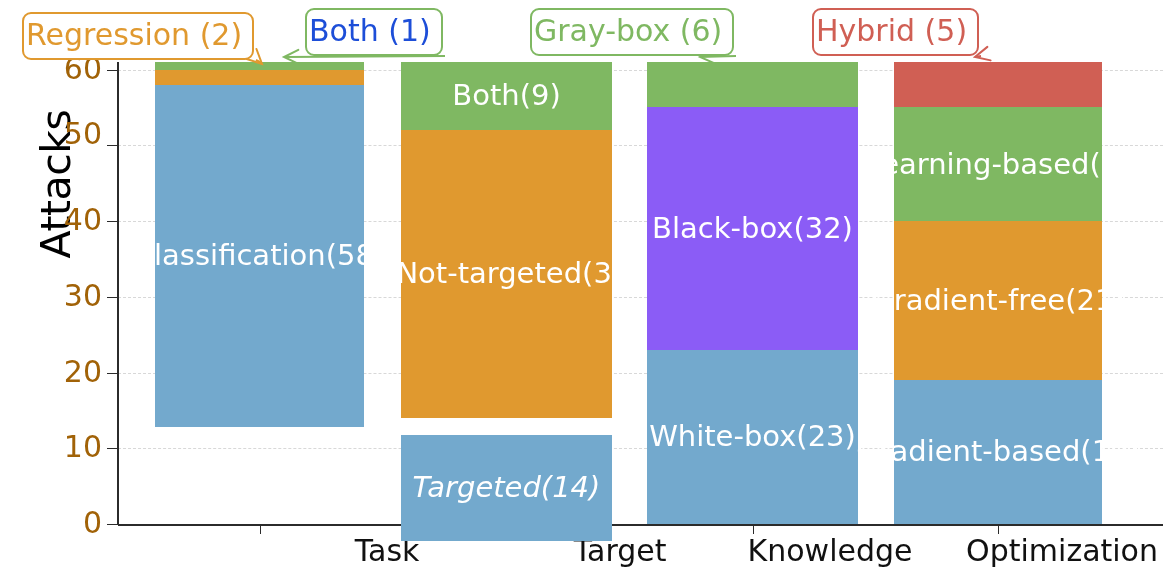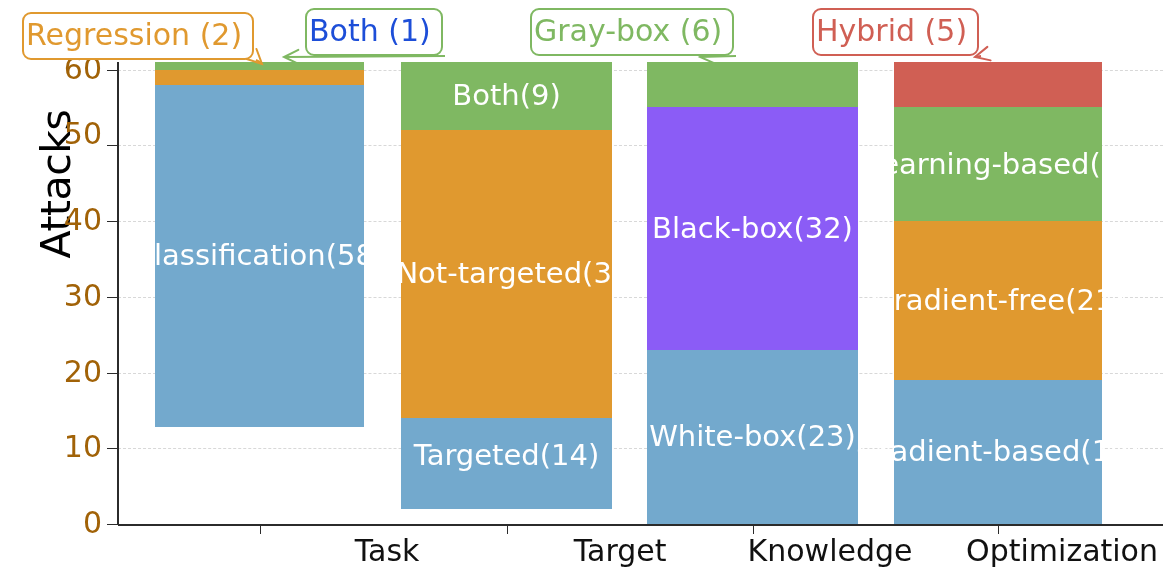--- a/index.html
+++ b/index.html
@@ -201,21 +201,21 @@
   <div class="plot-area" id="bars-layer">
       <div class="bar-col" style="left: 37px; width: 209px; height: 462px;">
         <div class="seg" style="top: 22.7213px; height: 342px; background: rgb(115, 169, 205);">
           <span class="seg-name">Classification</span>
           <span class="seg-val">(58)</span>
         </div>
         <div class="seg no-label" style="top: 7.57377px; height: 15.1475px; background: rgb(224, 153, 47);"></div>
         <div class="seg no-label" style="top: 0px; height: 7.57377px; background: rgb(127, 184, 98);"></div>
       </div>
       <div class="bar-col" style="left: 283px; width: 211px; height: 462px;">
-        <div class="seg" style="top: 341px; height: 106.033px; background: rgb(115, 169, 205);">
+        <div class="seg" style="top: 373px; height: 106.033px; background: rgb(115, 169, 205); font-style: italic;">
           <span class="seg-name">Targeted</span>
           <span class="seg-val">(14)</span>
         </div>
         <div class="seg" style="top: 68.1639px; height: 287.803px; background: rgb(224, 153, 47); padding-left: 25px;">
           <span class="seg-name">Not-targeted</span>
           <span class="seg-val">(38)</span>
         </div>
         <div class="seg" style="top: 0px; height: 68.1639px; background: rgb(127, 184, 98);">
           <span class="seg-name">Both</span>
           <span class="seg-val">(9)</span>

